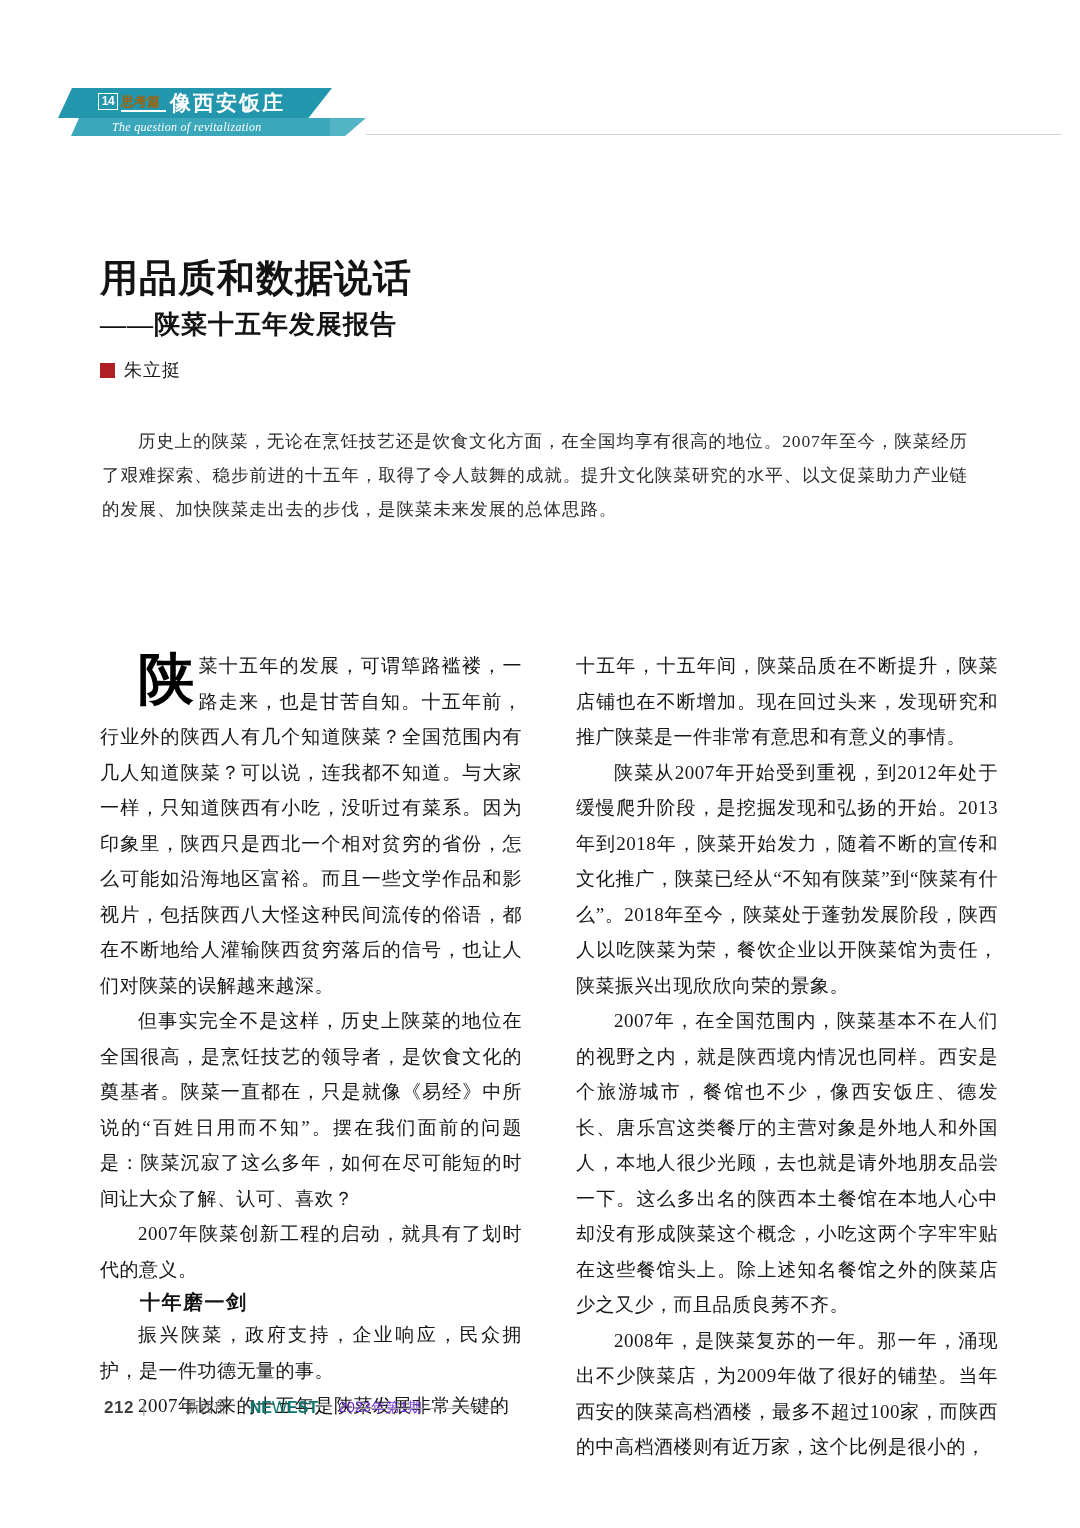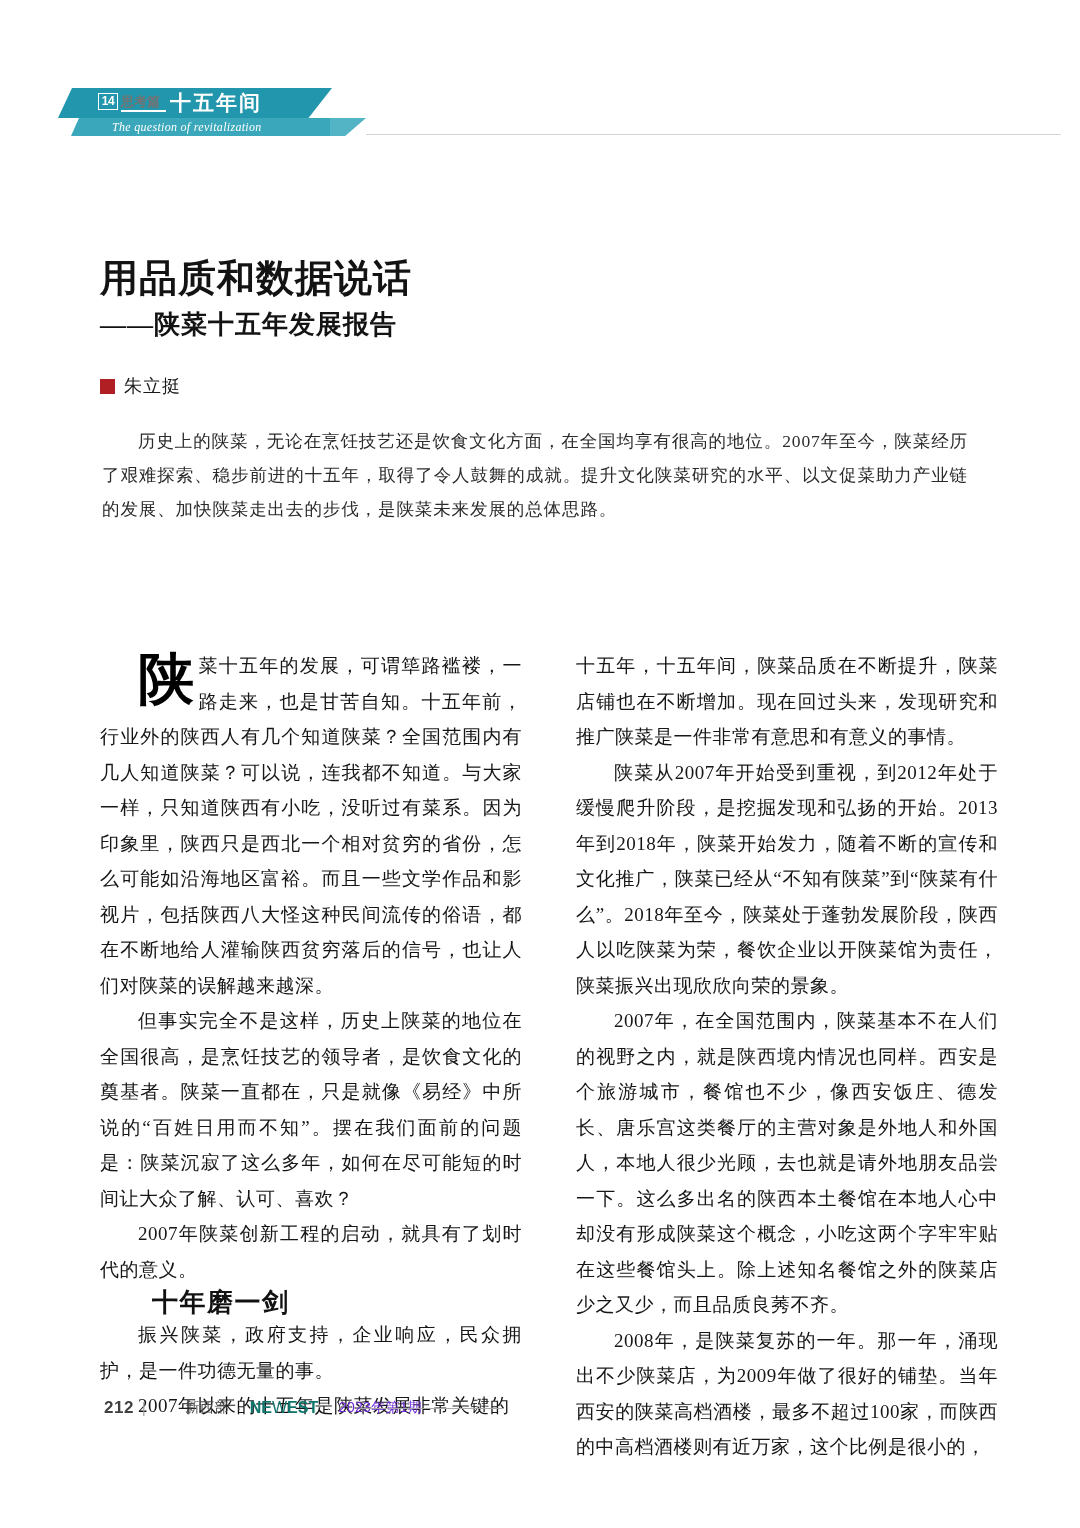--- a/index.html
+++ b/index.html
@@ -74,21 +74,21 @@
     font-weight: 700;
     line-height: 15px;
     text-align: center;
     padding: 0 2px;
     letter-spacing: -0.5px;
   }
   .hdr-cat {
     position: absolute;
     left: 121px;
     top: 4px;
-    color: #737373;
+    color: #a16207;
     font-family: "Liberation Sans", sans-serif;
     font-size: 13px;
     font-weight: 700;
     line-height: 19px;
     letter-spacing: 0px;
   }
   .hdr-cat-underline {
     position: absolute;
     left: 121px;
     top: 22px;
@@ -150,21 +150,20 @@
     letter-spacing: 1px;
     line-height: 34px;
   }
   .byline {
     position: absolute;
     left: 100px;
     top: 358px;
     display: flex;
     align-items: center;
     gap: 9px;
-    margin-top: 16px;
   }
   .byline-mark {
     width: 15px;
     height: 15px;
     background: #b01f24;
     display: inline-block;
   }
   .byline-name {
     font-family: "Liberation Sans", sans-serif;
     font-size: 18px;
@@ -216,21 +215,21 @@
     font-family: "Liberation Serif", "DejaVu Serif", serif;
     font-size: 56px;
     line-height: 58px;
     font-weight: 700;
     margin: 2px 4px 0 38px;
     color: #000000;
   }
 
   .sec-head {
     font-family: Liberation Sans, sans-serif;
-    font-size: 26px;
+    font-size: 20px;
     font-weight: 700;
     color: #111111;
     letter-spacing: 1.5px;
     margin: 26px 0 10px 0;
     text-indent: 0;
     line-height: 30px;
   }
 
   
   .footer {
@@ -285,21 +284,21 @@
 
 <div class="page-header">
   <div class="hdr-band-main"></div>
   <div class="hdr-band-main-tail"></div>
   <div class="hdr-band-sub"></div>
   <div class="hdr-band-sub-tail"></div>
 
   <div class="hdr-badge">14</div>
   <div class="hdr-cat">思考篇</div>
   <div class="hdr-cat-underline"></div>
-  <div class="hdr-title">十五年间</div>
+  <div class="hdr-title">像西安饭庄</div>
   <div class="hdr-sub">The question of revitalization</div>
   <div class="hdr-rule"></div>
 </div>
 
 <div class="art-title">用品质和数据说话</div>
 <div class="art-subtitle">——陕菜十五年发展报告</div>
 
 <div class="byline">
   <span class="byline-mark"></span>
   <span class="byline-name">朱立挺</span>

